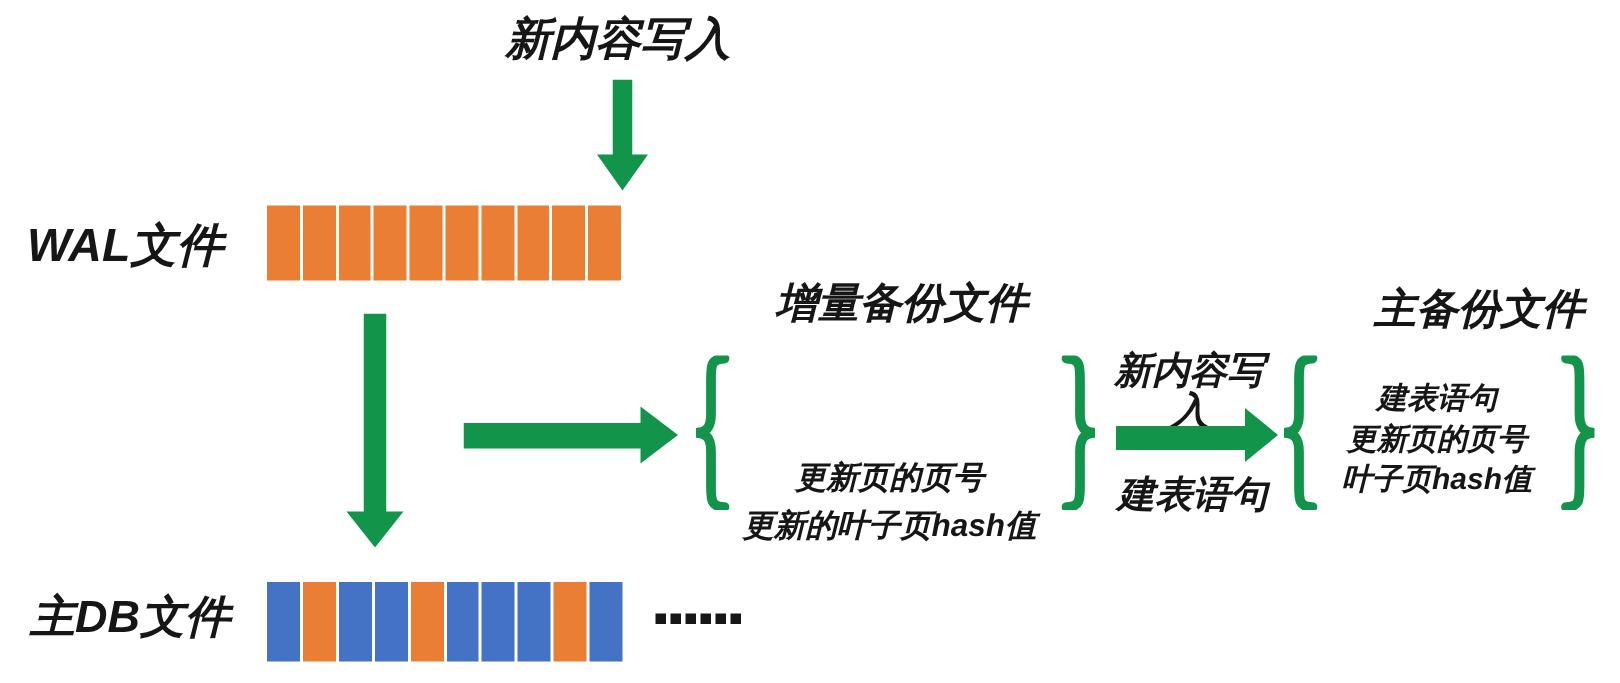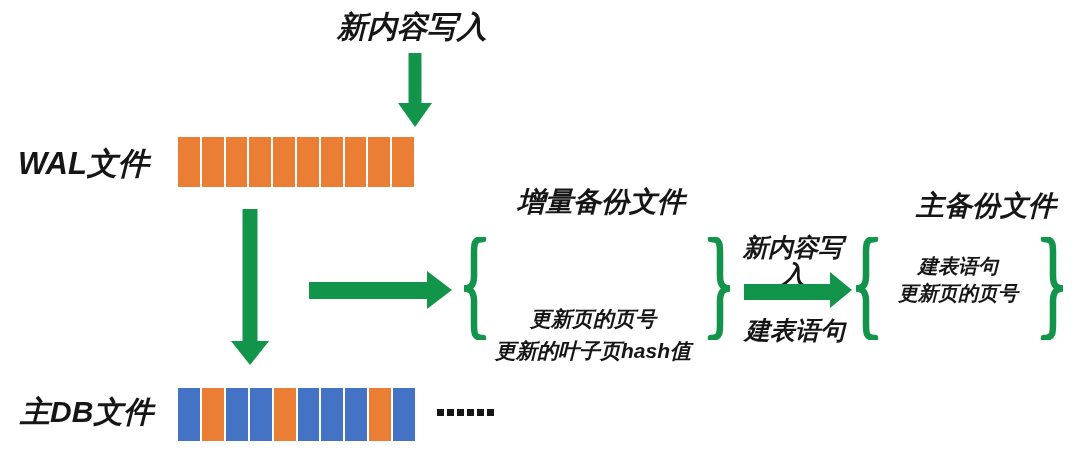--- a/index.html
+++ b/index.html
@@ -98,20 +98,21 @@
   <div class="abs ctr t28t" style="left:910px;top:191px;width:152px;">主备份文件</div>
 
   <div class="abs" style="left:854px;top:237px;">
     <svg width="25" height="103" viewBox="0 0 25 103">
       <path class="brace-path" d="M21 2 C12 2 12 7 12 16 L12 39 C12 48 9 51.5 2 51.5 C9 51.5 12 55 12 64 L12 87 C12 96 12 101 21 101"></path>
     </svg>
   </div>
   <div class="abs ctr t23" style="left:876px;top:253px;width:164px;">
     <div>建表语句</div>
     <div>更新页的页号</div>
+    <div>叶子页hash值</div>
   </div>
   <div class="abs" style="left:1040px;top:237px;">
     <svg width="25" height="103" viewBox="0 0 25 103">
       <path class="brace-path" d="M4 2 C13 2 13 7 13 16 L13 39 C13 48 16 51.5 23 51.5 C16 51.5 13 55 13 64 L13 87 C13 96 13 101 4 101"></path>
     </svg>
   </div>
 
   <div class="abs t30" style="left:20px;top:396px;">主DB文件</div>
   <div class="abs bar" style="left:178px;top:388px;width:237px;height:53px;">
       <div class="seg" style="background: rgb(68, 114, 196);"></div>

